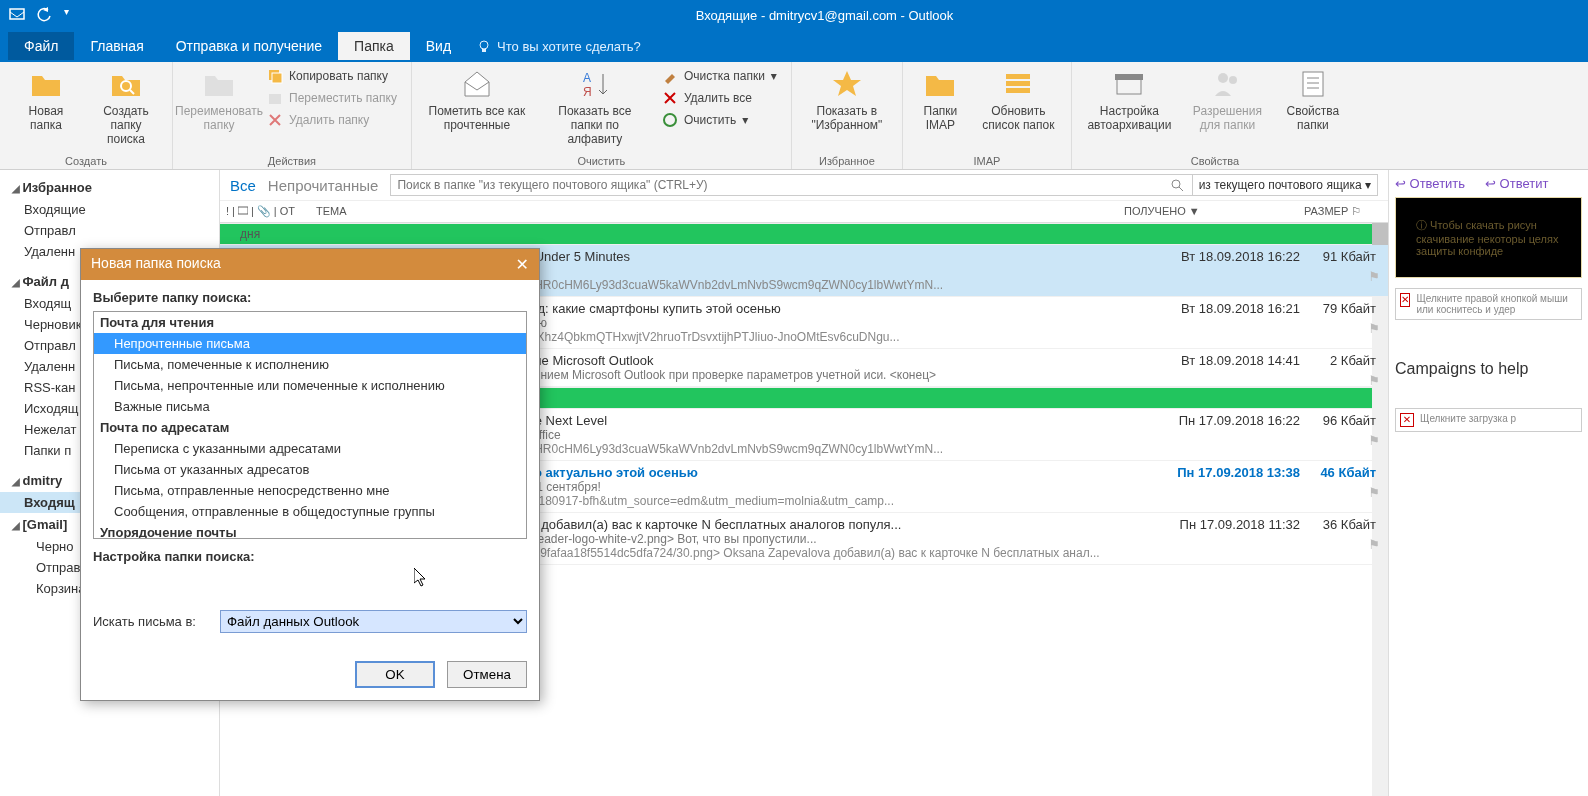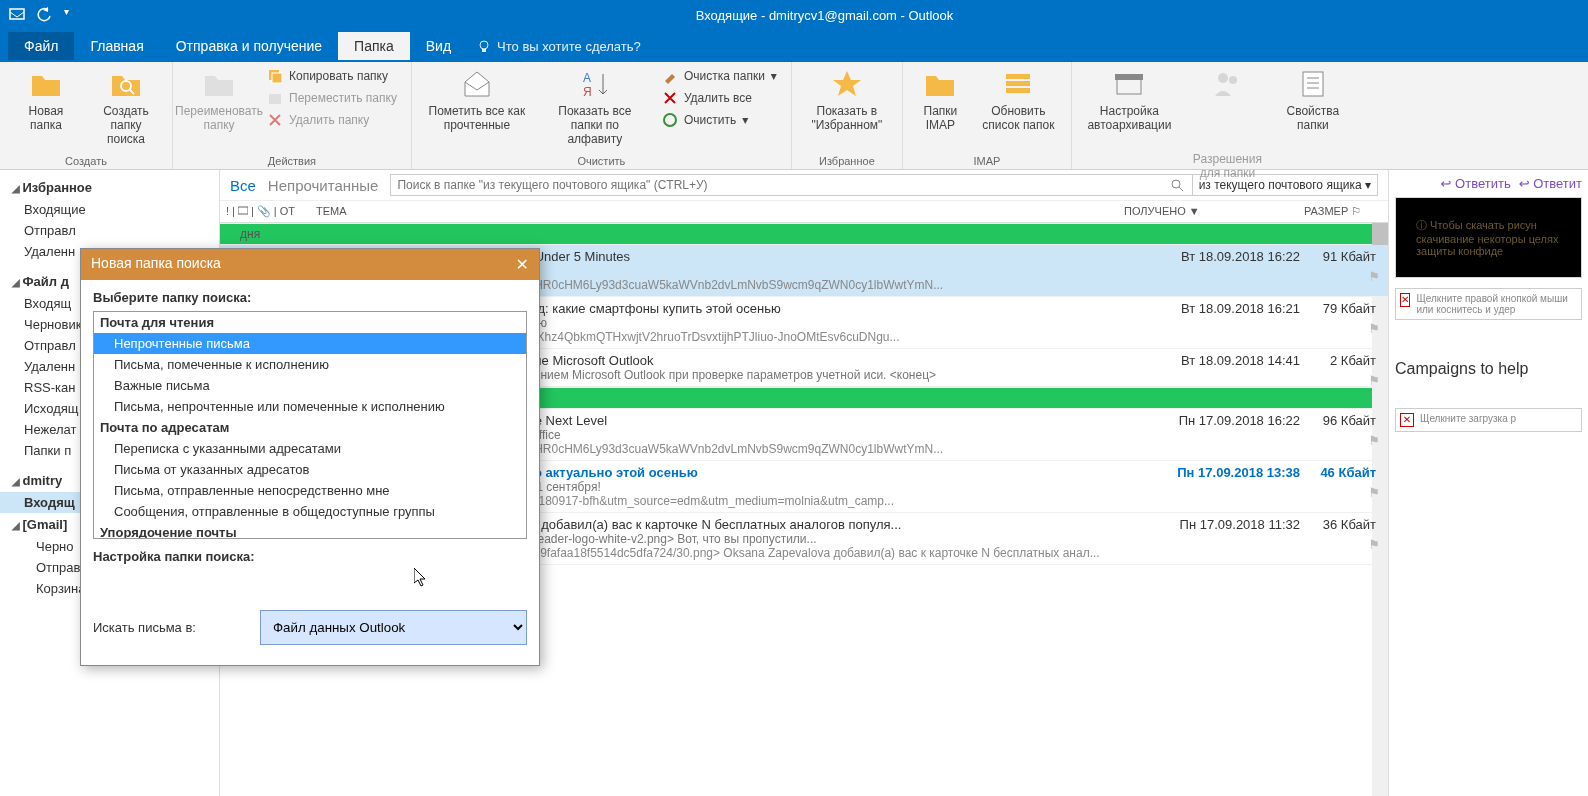--- a/index.html
+++ b/index.html
@@ -63,21 +63,21 @@
 .msg .subject { flex: 1; font-size: 13px; overflow: hidden; white-space: nowrap; }
 .msg .date { width: 150px; text-align: right; font-size: 13px; }
 .msg .size { width: 80px; text-align: right; font-size: 13px; padding-right: 4px; }
 .msg .preview { font-size: 12px; color: #777; padding-left: 0; white-space: nowrap; overflow: hidden; }
 .msg .link { font-size: 12px; color: #888; white-space: nowrap; overflow: hidden; }
 .msg.unread .from, .msg.unread .subject, .msg.unread .date, .msg.unread .size { color: #0072c6; font-weight: 600; }
 .msg .flag { position: absolute; right: 8px; top: 24px; color: #bbb; }
 
 
 .reading { width: 200px; border-left: 1px solid #ddd; padding: 6px; overflow: hidden; font-size: 12px; }
-.reading .actions { display: flex; gap: 8px; color: #7a4bc4; font-size: 13px; padding-bottom: 6px; justify-content: flex-end; }
+.reading .actions { display: flex; gap: 20px; color: #7a4bc4; font-size: 13px; padding-bottom: 6px; }
 .reading .hdr { display: flex; gap: 8px; align-items: center; }
 .reading .avatar { width: 40px; height: 40px; background: #e0e0e0; border: 1px solid #ccc; }
 .reading .sender { font-size: 14px; color: #555; }
 .reading .subj { font-size: 18px; font-weight: 600; color: #333; padding: 4px 0; white-space: nowrap; }
 .reading .infobar { background: #000000; border: 1px solid #e6d9a8; padding: 20px; font-size: 11px; color: #6b5b2e; }
 .reading .bodytxt { padding-top: 40px; font-size: 16px; color: #333; white-space: nowrap; }
 .reading .imgplace { border: 1px solid #ccc; padding: 4px; margin-top: 10px; display: flex; gap: 6px; font-size: 10px; color: #888; }
 .reading .imgplace .x { color: #c00; border: 1px solid #c00; width: 14px; height: 14px; text-align: center; line-height: 12px; }
 
 
@@ -85,21 +85,21 @@
 .dlg-title { background: #d38b3d; color: #fff; padding: 6px 10px; display: flex; justify-content: space-between; font-size: 14px; gap: 39px; }
 .dlg-title .close { cursor: pointer; font-size: 16px; }
 .dlg-body { padding: 10px 12px; font-size: 13px; }
 .dlg-body .hdr { font-weight: 600; padding-bottom: 6px; }
 .listbox { border: 1px solid #999; height: 228px; overflow-y: auto; position: relative; }
 .listbox .cat { font-weight: 600; padding: 3px 6px; background: #fff; }
 .listbox .opt { padding: 3px 6px 3px 20px; cursor: pointer; }
 .listbox .opt.sel { background: #3399ff; color: #fff; }
 .dlg-body .sublabel { font-weight: 600; padding: 10px 0 40px; }
 .dlg-body .searchrow { display: flex; align-items: center; gap: 24px; padding: 6px 0 10px; }
-.dlg-body .searchrow select { flex: 1; padding: 8px; border: 1px solid #7a9cd3; background: #d6e6ff; margin-left: 40px; }
+.dlg-body .searchrow select { flex: 1; padding: 2px; border: 1px solid #7a9cd3; background: #d6e6ff; }
 .dlg-buttons { display: flex; justify-content: flex-end; gap: 12px; padding: 8px 12px 12px; }
 .dlg-buttons button { width: 80px; padding: 4px; border: 1px solid #999; background: #f0f0f0; cursor: pointer; }
 .dlg-buttons button.primary { border: 2px solid #5a8fd6; }
 
 .cursor-img { position: absolute; left: 414px; top: 568px; z-index: 200; font-size: 16px; pointer-events: none; }
 
 
 .scrolltrack { position: absolute; right: 0; top: 0; width: 16px; background: #f0f0f0; height: 100%; }
 .scrollthumb { position: absolute; right: 0; top: 0; width: 16px; background: #c0c0c0; height: 60px; }
 
@@ -297,21 +297,21 @@
     <div class="group-buttons">
       <div class="bigbtn" style="width:95px;">
         <span class="ico">
             <svg width="32" height="32">
               <rect x="4" y="10" width="24" height="16" fill="none" stroke="#888"></rect>
               <rect x="2" y="6" width="28" height="6" fill="#888"></rect>
             </svg>
           </span>
         <span>Настройка автоархивации</span>
       </div>
-      <div class="bigbtn" style="width:85px;opacity:0.5;gap:48px;">
+      <div class="bigbtn" style="width:85px;opacity:0.5;">
         <span class="ico">
             <svg width="32" height="32">
               <circle cx="12" cy="10" r="5" fill="#bbb"></circle>
               <circle cx="22" cy="12" r="4" fill="#bbb"></circle>
               <path d="M4 28 Q12 18 20 28 Z" fill="#bbb"></path>
             </svg>
           </span>
         <span>Разрешения для папки</span>
       </div>
       <div class="bigbtn" style="width:70px;">
@@ -482,35 +482,39 @@
   <div class="dlg-title">
     <span>Новая папка поиска</span>
     <span class="close">✕</span>
   </div>
   <div class="dlg-body">
     <div class="hdr">Выберите папку поиска:</div>
     <div class="listbox">
       <div class="cat">Почта для чтения</div>
       <div class="opt sel">Непрочтенные письма</div>
       <div class="opt">Письма, помеченные к исполнению</div>
+      <div class="opt">Письма, непрочтенные или помеченные к исполнению</div>
       <div class="opt">Важные письма</div>
-      <div class="opt">Письма, непрочтенные или помеченные к исполнению</div>
       <div class="cat">Почта по адресатам</div>
       <div class="opt">Переписка с указанными адресатами</div>
       <div class="opt">Письма от указанных адресатов</div>
       <div class="opt">Письма, отправленные непосредственно мне</div>
       <div class="opt">Сообщения, отправленные в общедоступные группы</div>
       <div class="cat">Упорядочение почты</div>
       <div class="opt" style="opacity:0.6;">Почта по категориям</div>
     </div>
     <div class="sublabel">Настройка папки поиска:</div>
     <div class="searchrow">
       <span>Искать письма в:</span>
       <select><option>Файл данных Outlook</option></select>
     </div>
   </div>
+  <div class="dlg-buttons">
+    <button class="primary">OK</button>
+    <button>Отмена</button>
+  </div>
 </div>
 
 <div class="cursor-img">
   <svg width="16" height="20">
       <path d="M0 0 L0 15 L4 12 L7 18 L9 17 L6 11 L11 11 Z" fill="#fff" stroke="#000"></path>
     </svg>
 </div>
 
 </body></html>

